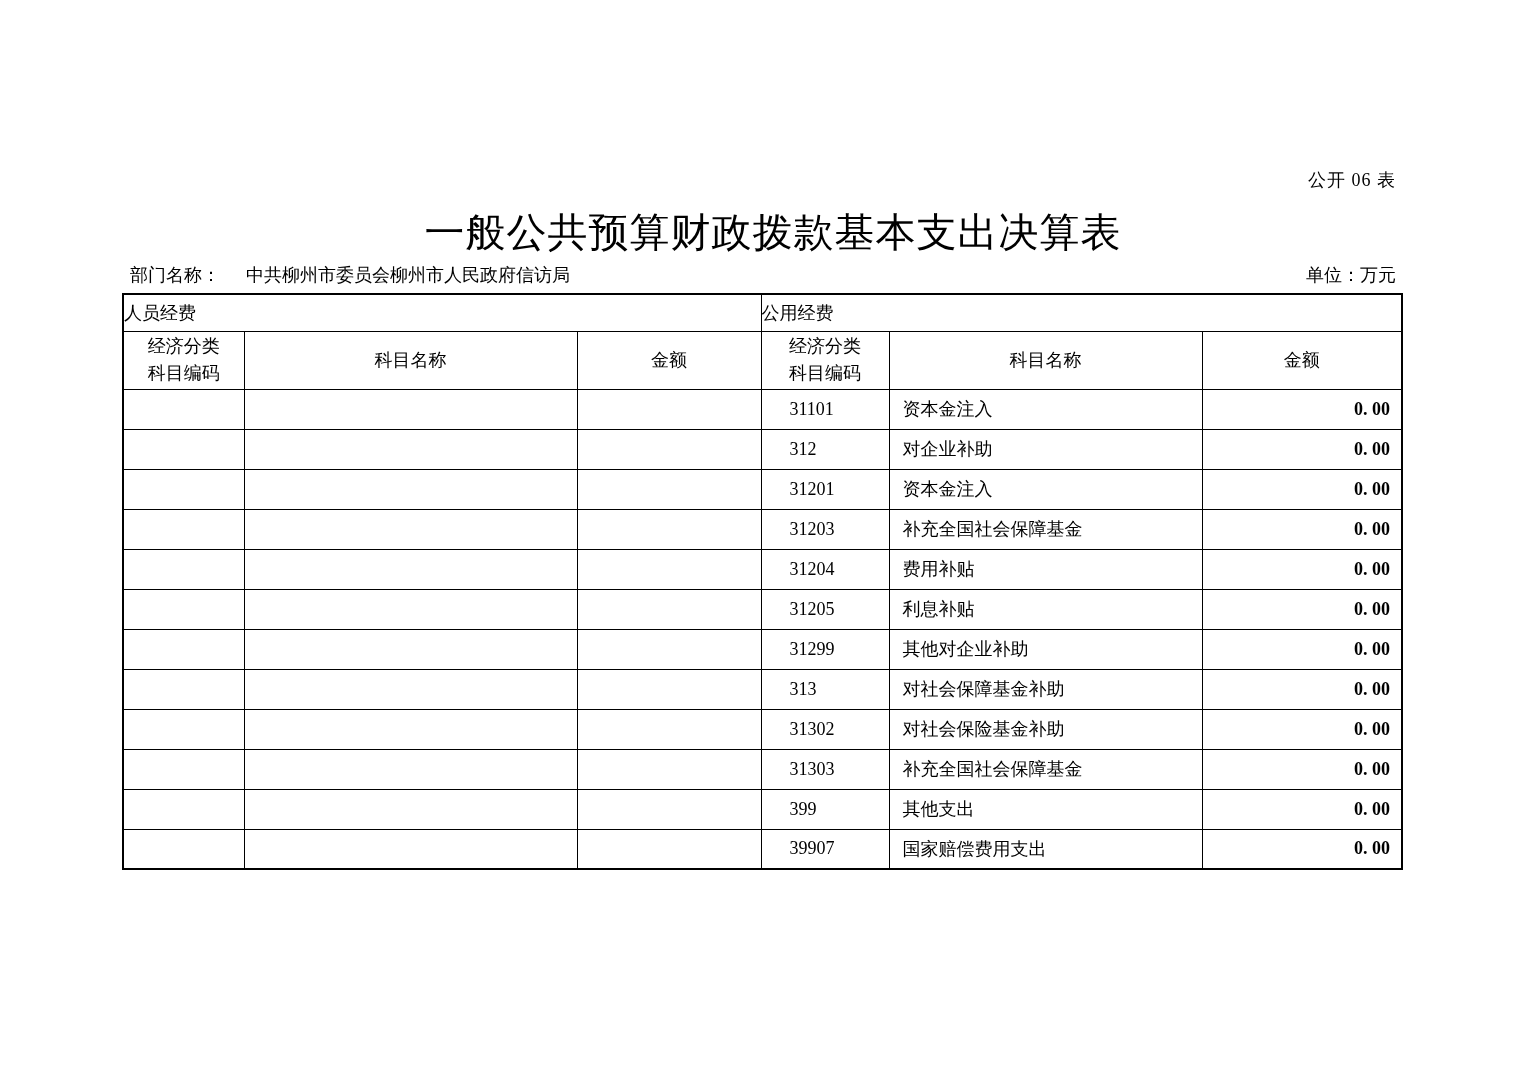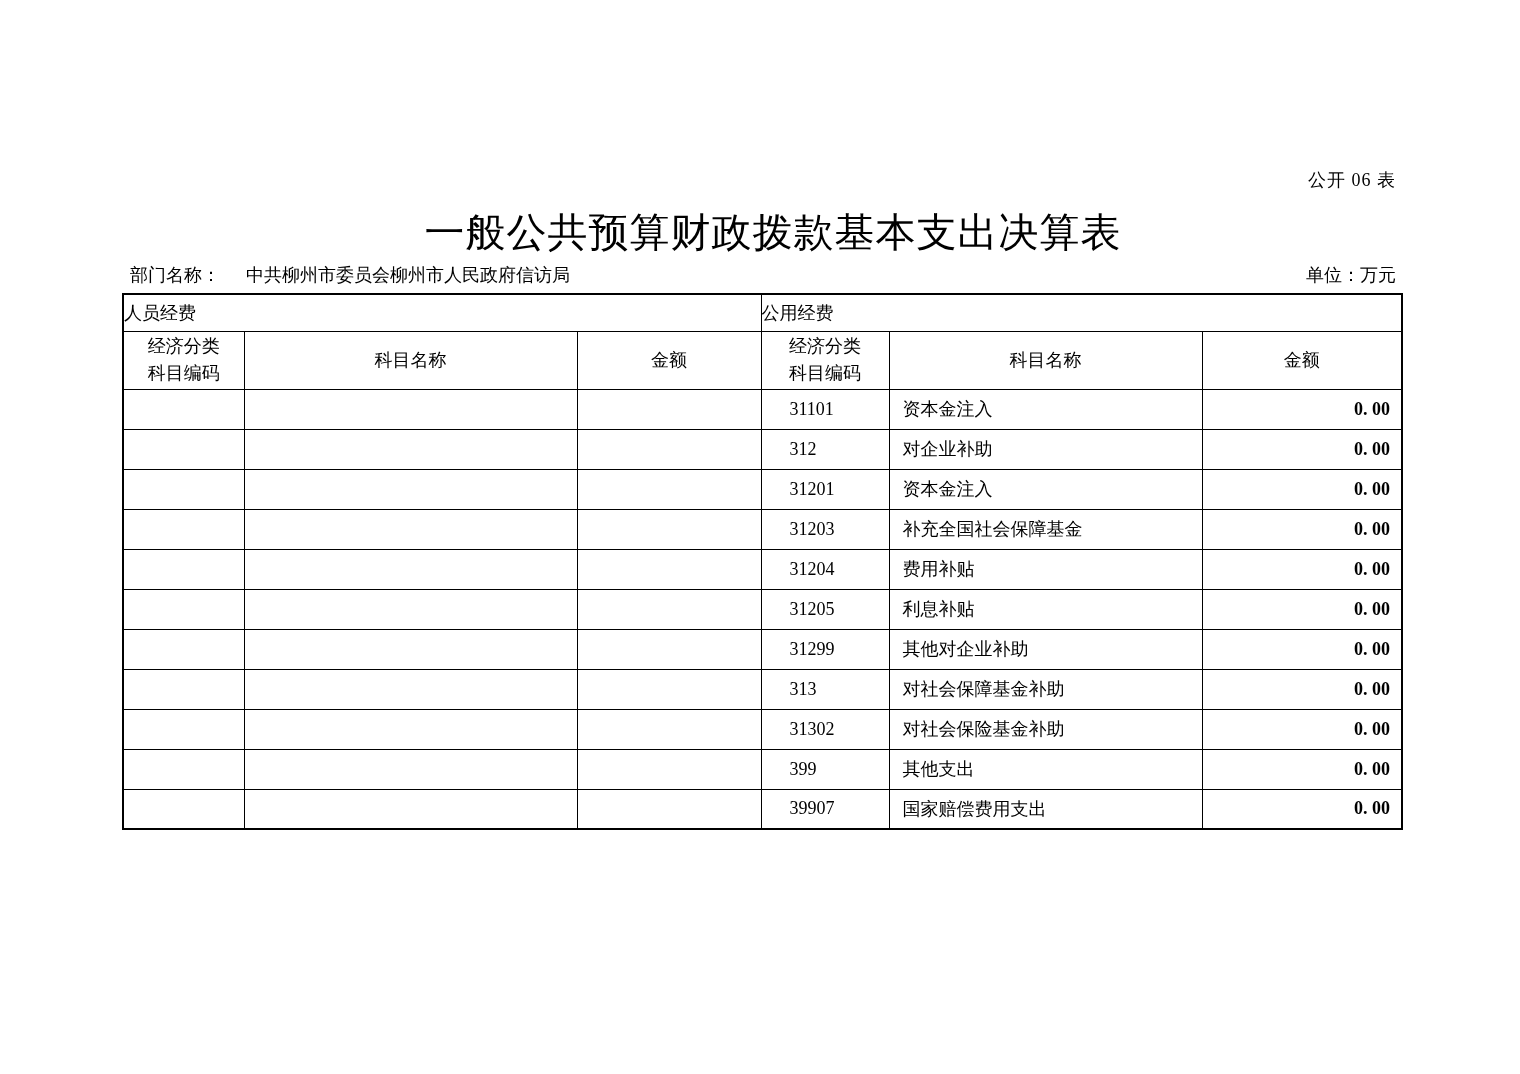--- a/index.html
+++ b/index.html
@@ -176,20 +176,28 @@
           <td class="name"></td>
           <td class="amount"></td>
           <td class="code">31302</td>
           <td class="name">对社会保险基金补助</td>
           <td class="amount">0. 00</td>
         </tr>
         <tr>
           <td class="code"></td>
           <td class="name"></td>
           <td class="amount"></td>
+          <td class="code">31303</td>
+          <td class="name">补充全国社会保障基金</td>
+          <td class="amount">0. 00</td>
+        </tr>
+        <tr>
+          <td class="code"></td>
+          <td class="name"></td>
+          <td class="amount"></td>
           <td class="code">399</td>
           <td class="name">其他支出</td>
           <td class="amount">0. 00</td>
         </tr>
         <tr>
           <td class="code"></td>
           <td class="name"></td>
           <td class="amount"></td>
           <td class="code">39907</td>
           <td class="name">国家赔偿费用支出</td>

